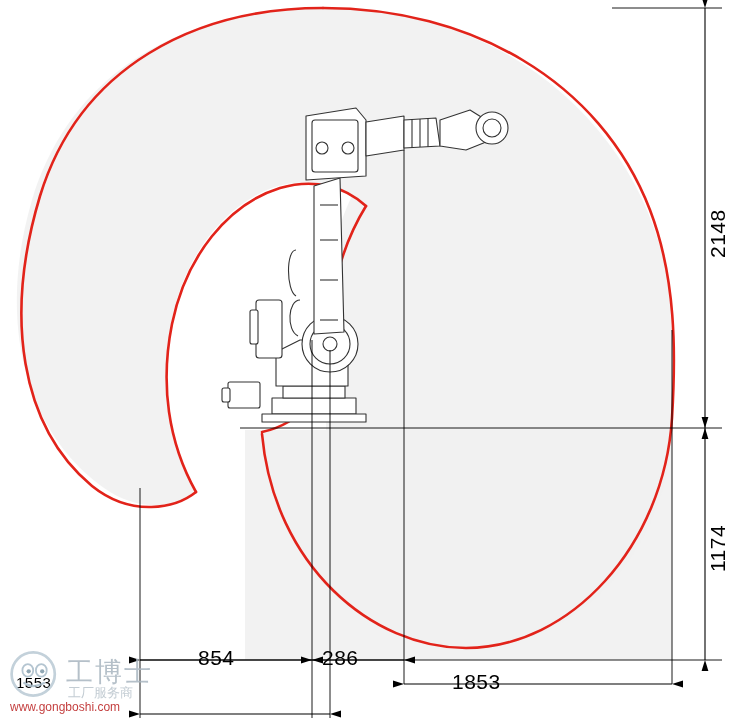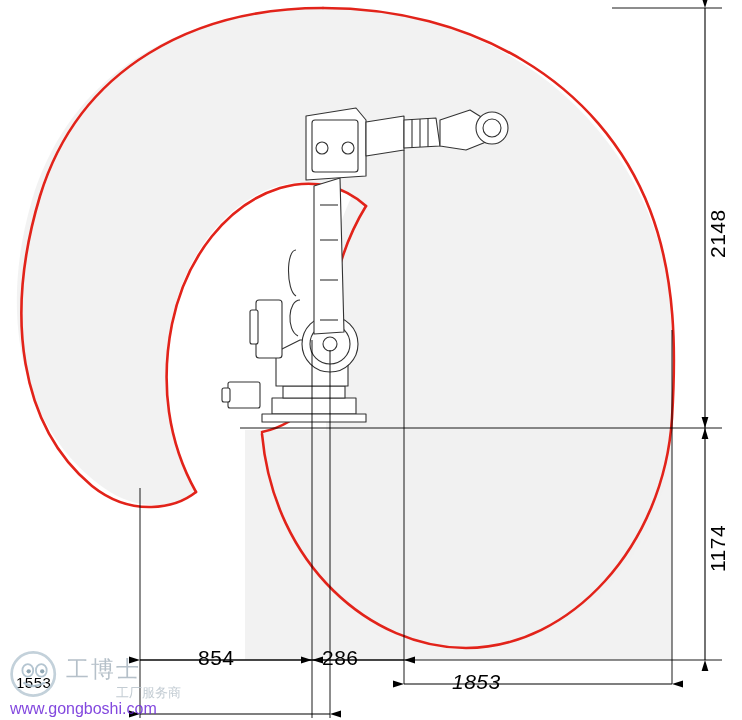--- a/index.html
+++ b/index.html
@@ -48,36 +48,35 @@
   }
   .wm-text {
     position: absolute;
     font-family: "Liberation Sans", sans-serif;
     color: #b9c4cc;
     white-space: nowrap;
   }
   .wm-main {
     left: 58px;
     top: 6px;
-    font-size: 23px;
+    font-size: 27px;
     letter-spacing: 2px;
     color: #a9b6c0;
   }
   .wm-sub {
     left: 60px;
     top: 36px;
     font-size: 13px;
     color: #b9c4cc;
-    margin-left: 48px;
   }
   .wm-url {
     left: 2px;
     top: 52px;
-    font-size: 16px;
-    color: #6d28d9;
+    font-size: 12px;
+    color: #b91c1c;
   }
 </style>
 </head>
 <body>
 
 <div id="stage">
 
   <svg class="diagram" viewBox="0 0 742 720">
     <defs>
       <marker id="arrowStart" markerWidth="12" markerHeight="10" refX="11" refY="5" orient="auto" markerUnits="userSpaceOnUse">
@@ -204,21 +203,21 @@
   </svg>
 
   <div class="dim-label vertical" style="left:706px; top:258px;">2148</div>
 
   <div class="dim-label vertical" style="left:706px; top:572px;">1174</div>
 
   <div class="dim-label" style="left:198px; top:646px;">854</div>
 
   <div class="dim-label" style="left:322px; top:646px;">286</div>
 
-  <div class="dim-label" style="left:452px; top:670px;font-style:italic;">1853</div>
+  <div class="dim-label" style="left:452px; top:670px;">1853</div>
 
   <div class="dim-label" style="left:16px; top:674px; font-size:15px;">1553</div>
 
   <div class="watermark">
     <svg viewBox="0 0 60 52" width="54" height="48" style="position:absolute;left:0;top:2px;">
       <circle cx="28" cy="26" r="24" fill="none" stroke="#b9c9d4" stroke-width="3"></circle>
       <ellipse cx="22" cy="22" rx="6" ry="7" fill="#ffffff" stroke="#a8bcc9" stroke-width="2"></ellipse>
       <ellipse cx="37" cy="22" rx="6" ry="7" fill="#ffffff" stroke="#a8bcc9" stroke-width="2"></ellipse>
       <circle cx="23" cy="23" r="2.4" fill="#7d98a8"></circle>
       <circle cx="38" cy="23" r="2.4" fill="#7d98a8"></circle>

